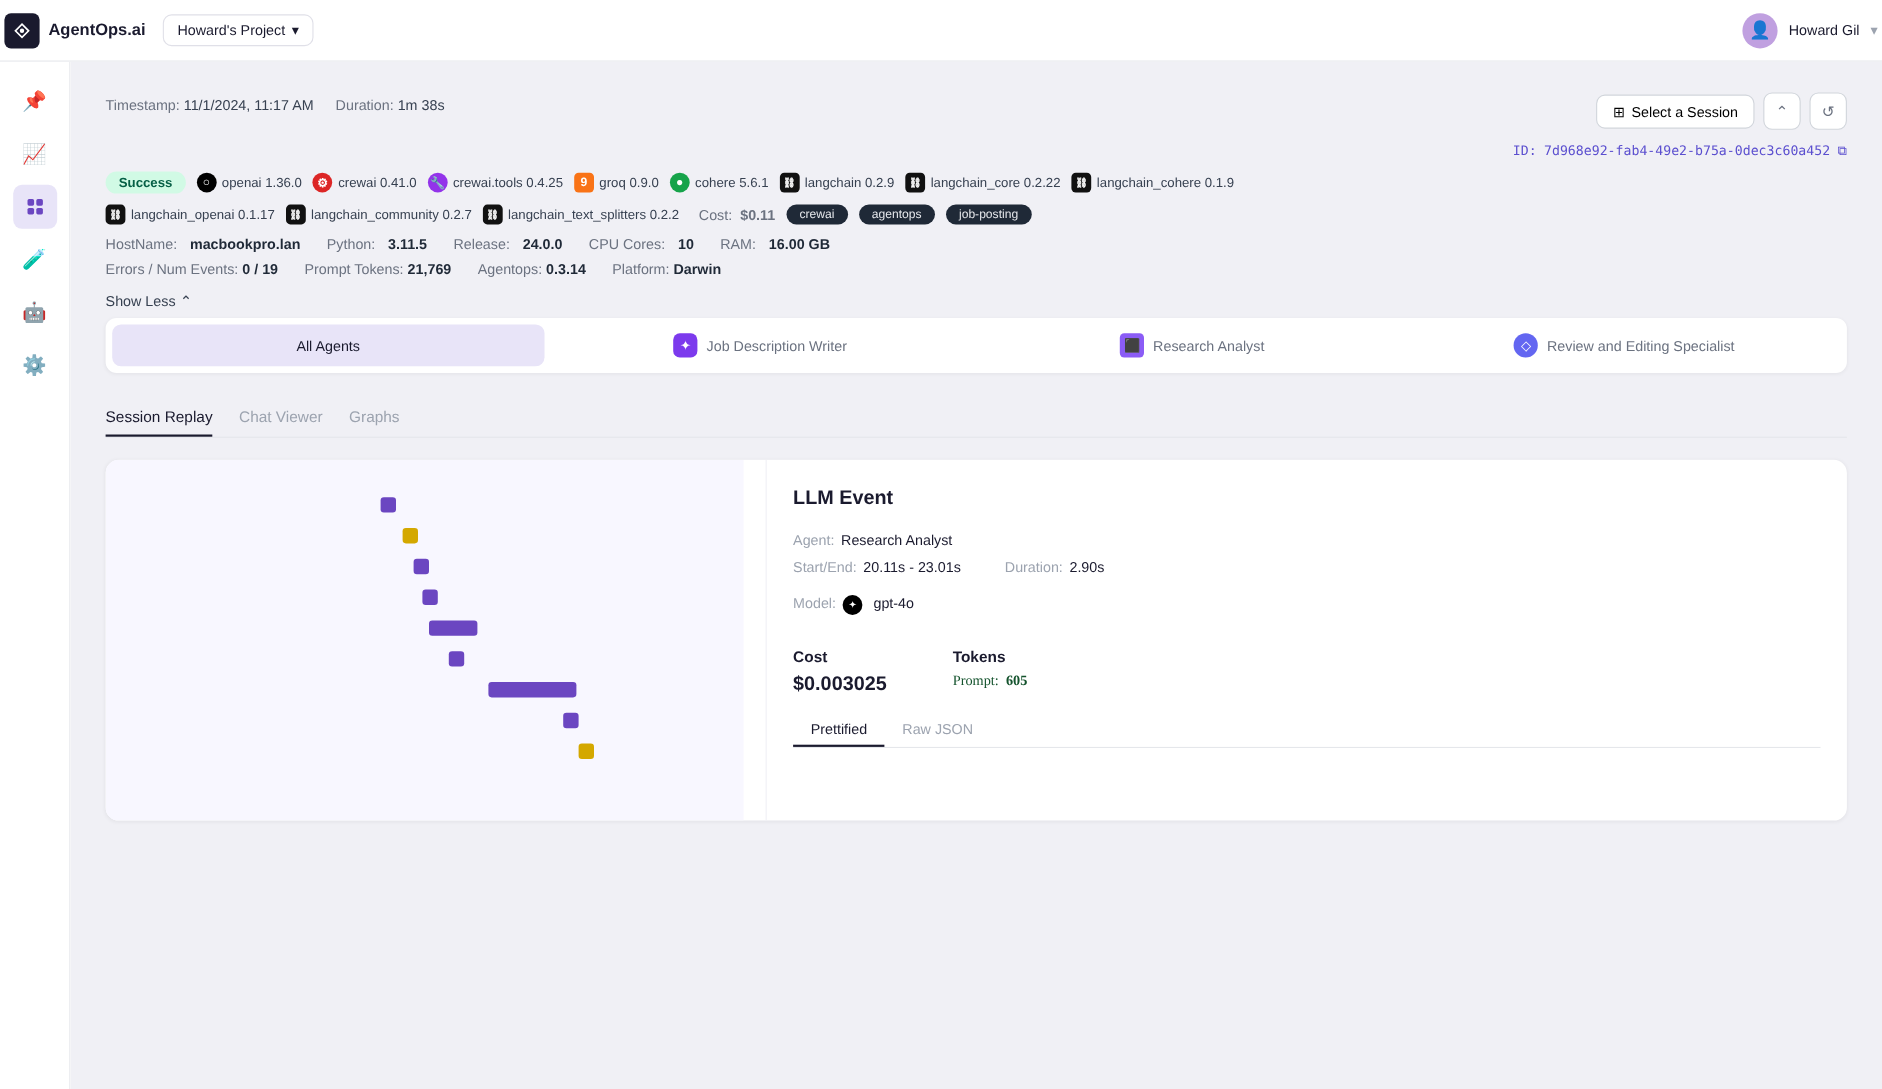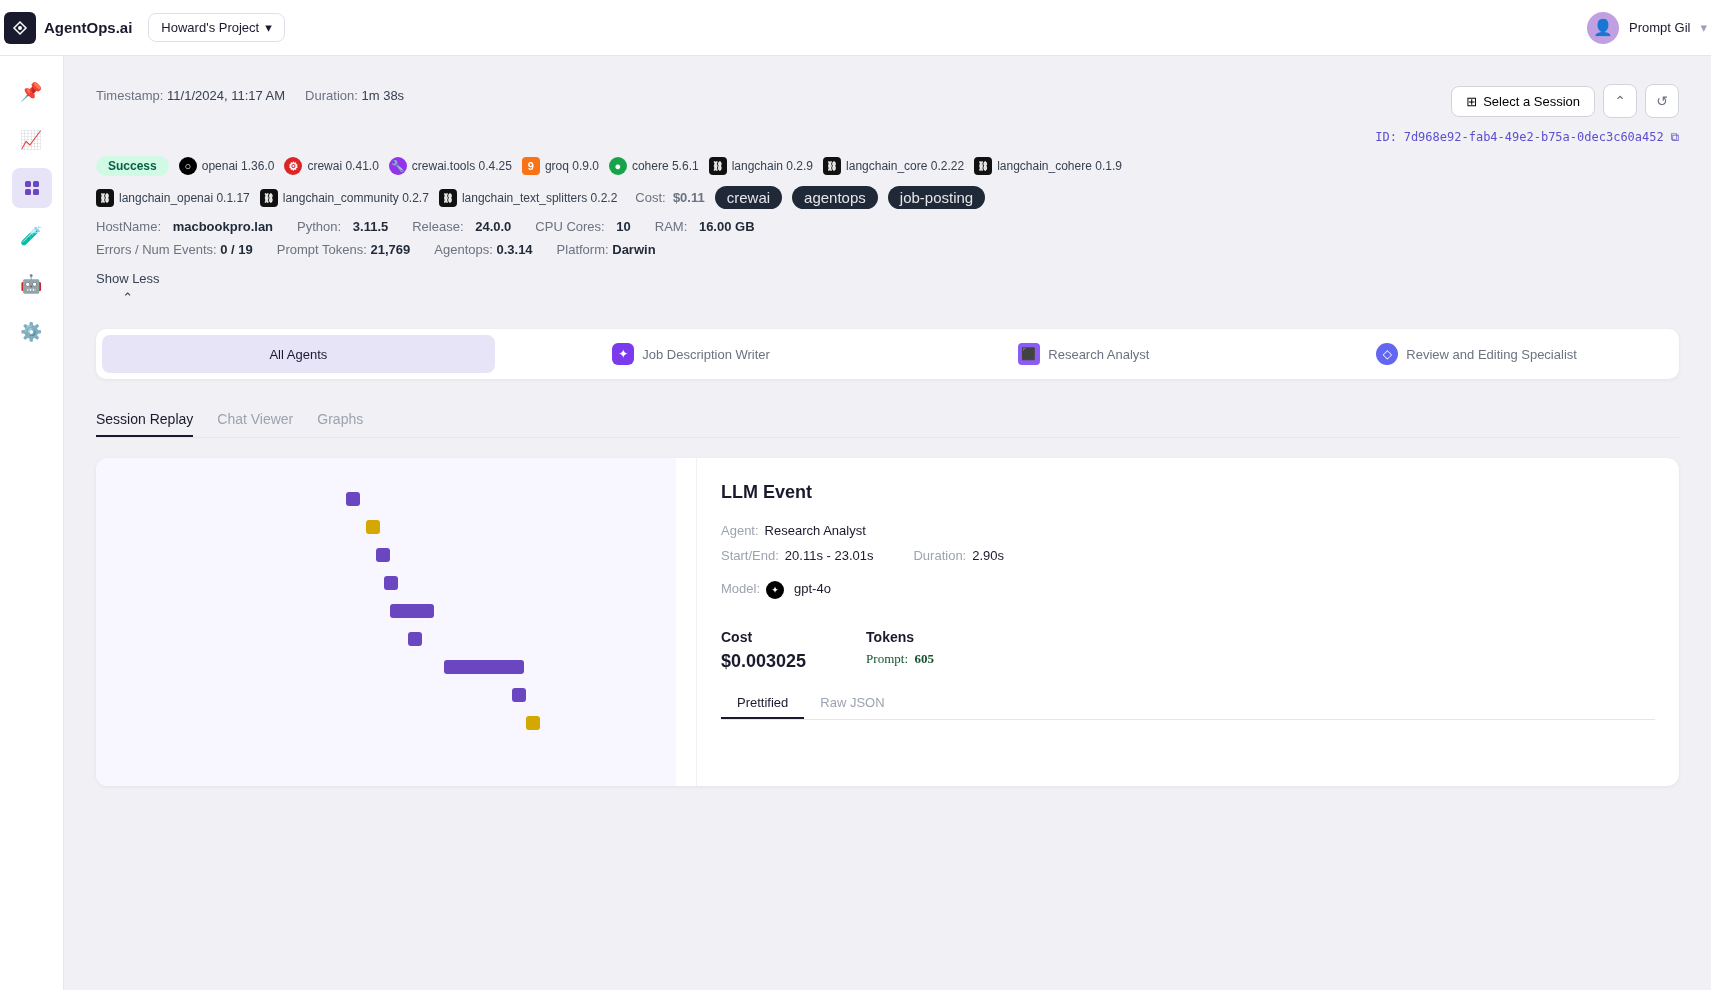--- a/index.html
+++ b/index.html
@@ -118,34 +118,34 @@
     .lib-icon.crewai { background: #dc2626; color: #fff; border-radius: 50%; }
     .lib-icon.groq { background: #f97316; color: #fff; border-radius: 4px; }
     .lib-icon.cohere { background: #16a34a; color: #fff; border-radius: 50%; }
     .lib-icon.langchain { background: #111; color: #fff; border-radius: 4px; font-size: 9px; }
     .lib-icon.crewaitools { background: #9333ea; color: #fff; border-radius: 50%; }
 
     
     .tags-row2 { display: flex; align-items: center; gap: 10px; flex-wrap: wrap; margin-bottom: 10px; }
     .tag-pill {
       background: #1f2937; color: #e5e7eb;
-      border-radius: 12px; padding: 3px 12px; font-size: 15px;
+      border-radius: 12px; padding: 3px 12px; font-size: 11px;
     }
 
     
     .sysinfo-row { display: flex; gap: 24px; flex-wrap: wrap; margin-bottom: 8px; font-size: 13px; color: #6b7280; }
     .sysinfo-row span { display: flex; gap: 4px; }
     .sysinfo-row span strong { color: #1f2937; }
     .sysinfo-row2 { display: flex; gap: 24px; flex-wrap: wrap; margin-bottom: 14px; font-size: 13px; color: #6b7280; }
     .sysinfo-row2 span strong { color: #1f2937; }
 
     .show-less-btn {
       display: flex; align-items: center; gap: 4px;
       font-size: 13px; color: #374151; cursor: pointer;
-      background: none; border: none; font-weight: 500; margin-bottom: 24px; flex-direction: column;
+      background: none; border: none; font-weight: 500; margin-bottom: 8px;
     }
 
     
     .agent-tabs {
       display: flex; gap: 0;
       background: #fff;
       border-radius: 10px;
       padding: 6px;
       margin-bottom: 24px;
       box-shadow: 0 1px 4px rgba(0,0,0,0.06);
@@ -234,21 +234,21 @@
       </div>
       <span>AgentOps.ai</span>
     </div>
     <div class="project-selector">
       <span>Howard's Project</span>
       <span>▾</span>
     </div>
   </div>
   <div class="topnav-right">
     <div class="user-avatar">👤</div>
-    <span class="user-name">Prompt Gil</span>
+    <span class="user-name">Howard Gil</span>
     <span style="color:#9ca3af;">▾</span>
   </div>
 </nav>
 
 <aside class="sidebar">
   <div class="sidebar-item">📌</div>
   <div class="sidebar-item">📈</div>
   <div class="sidebar-item active">
     <svg width="20" height="20" viewBox="0 0 20 20" fill="none">
       <rect x="3" y="3" width="6" height="6" rx="1.5" fill="#6b46c1"></rect>

